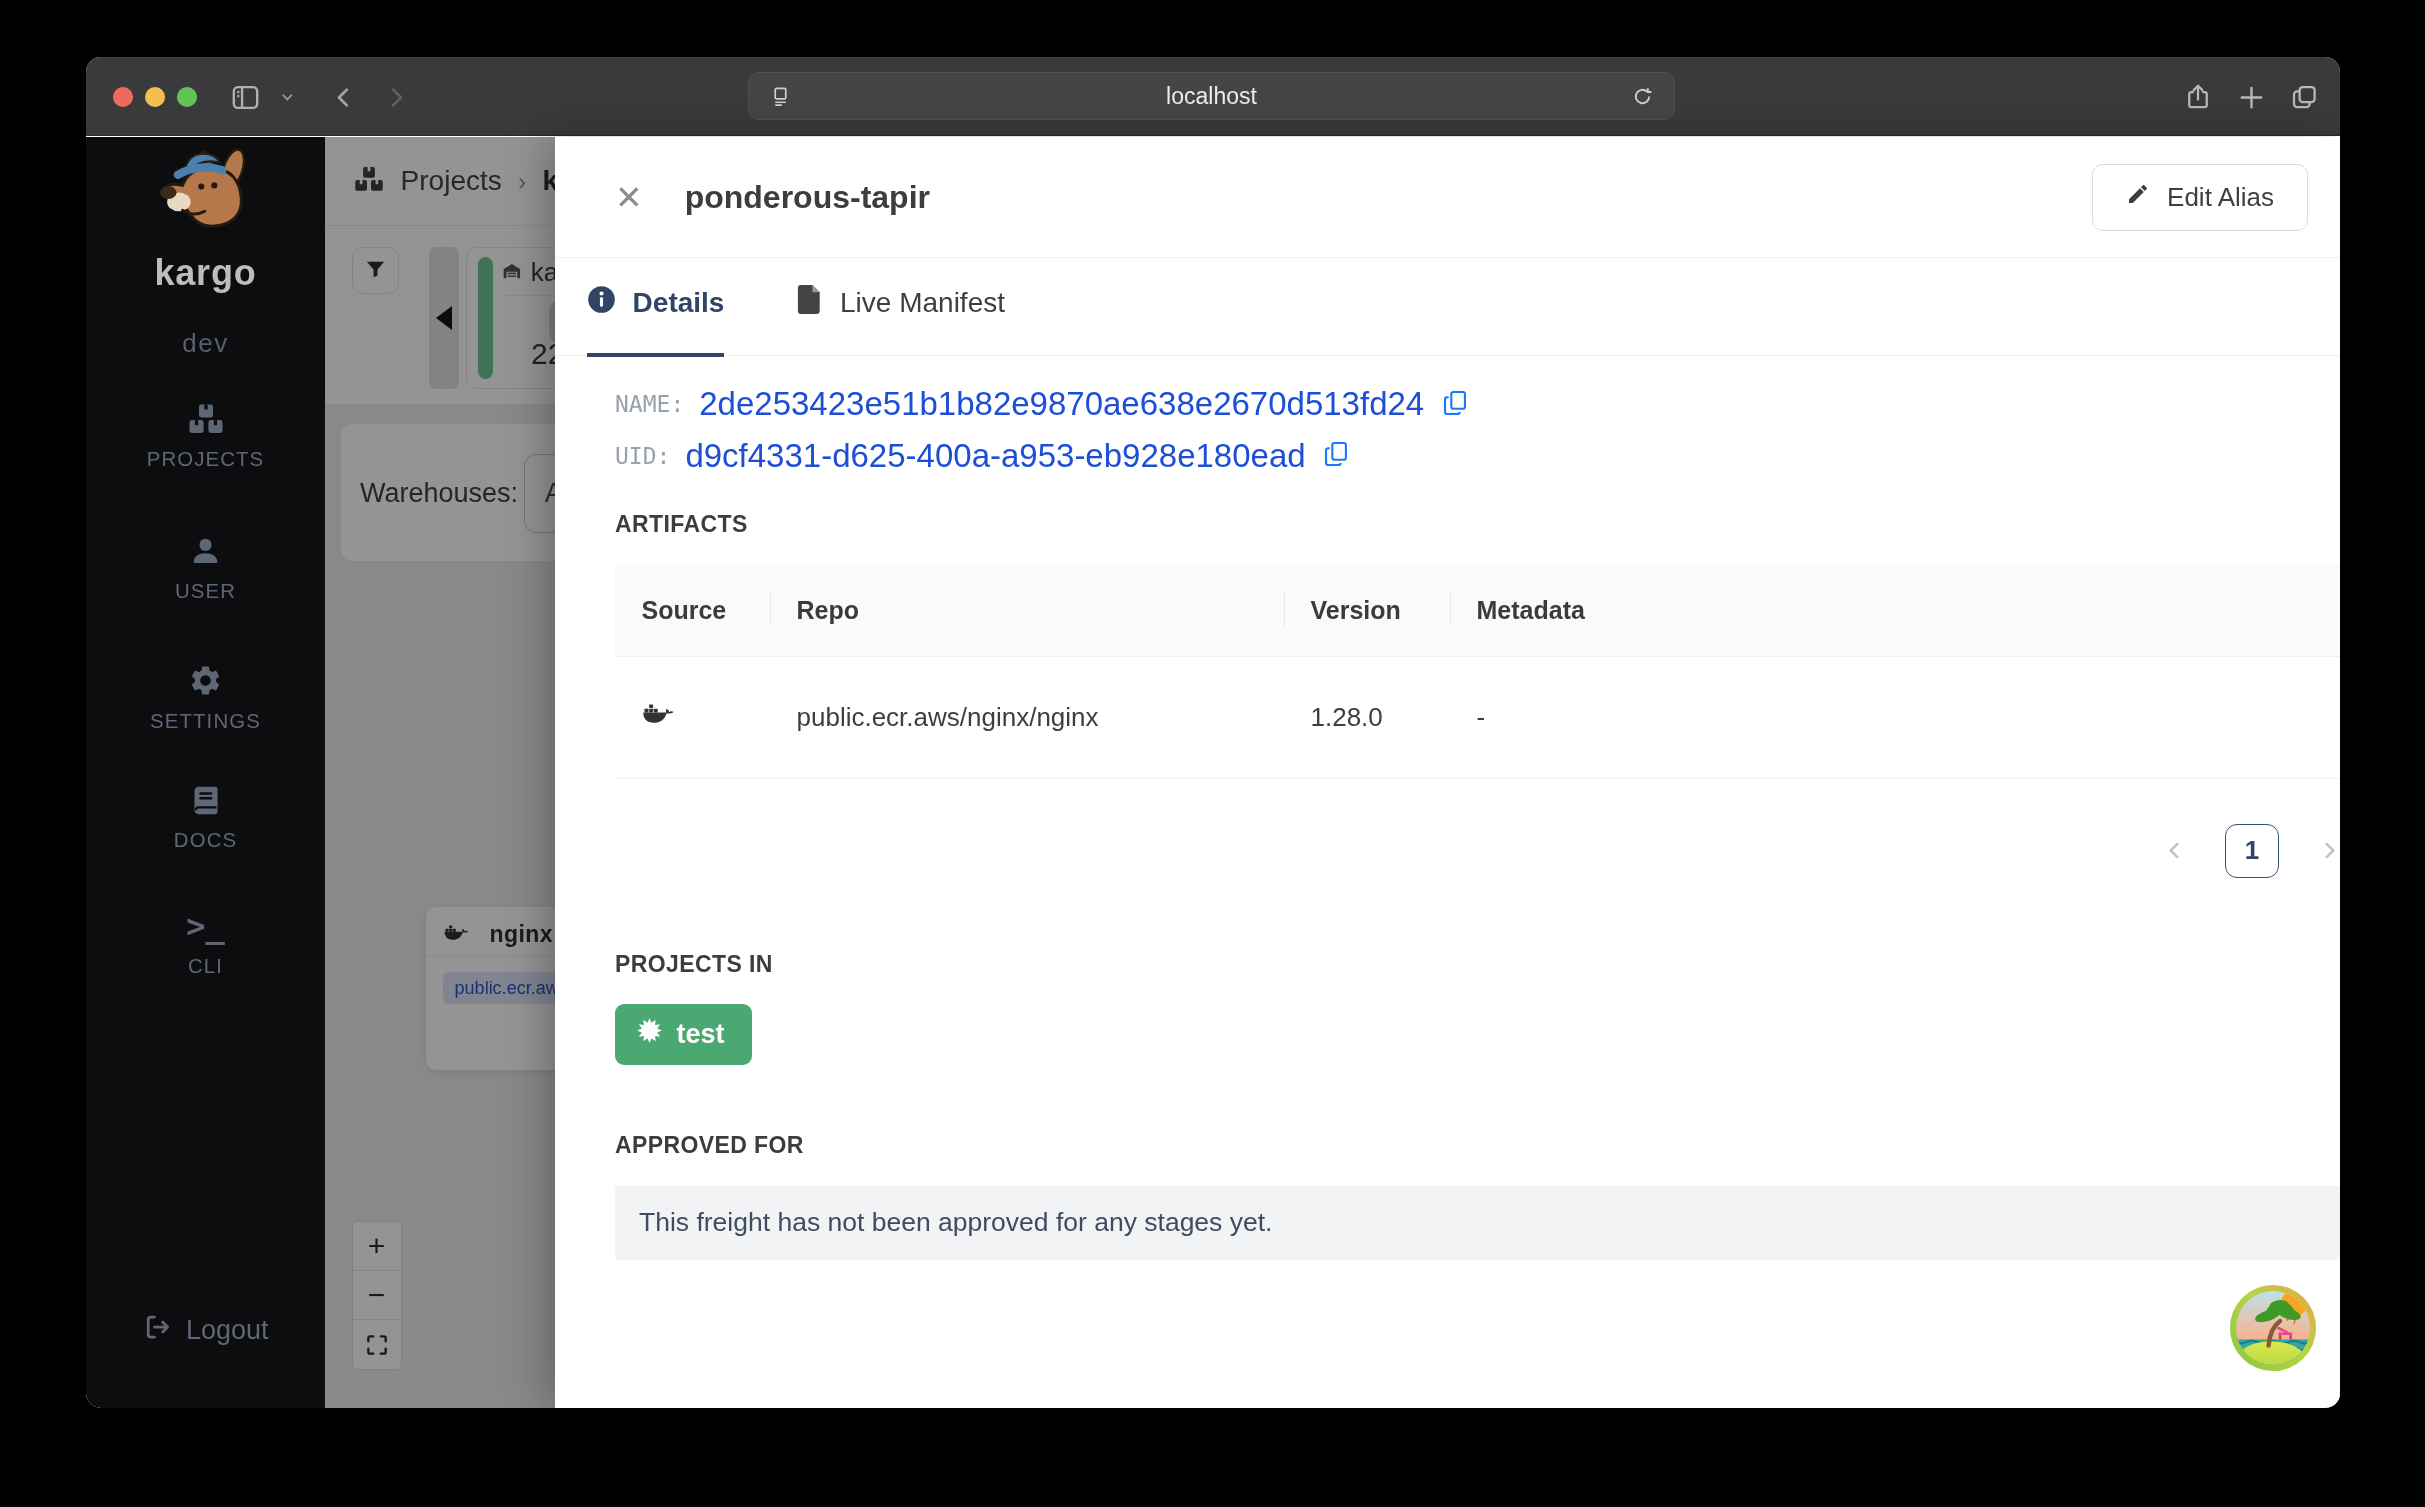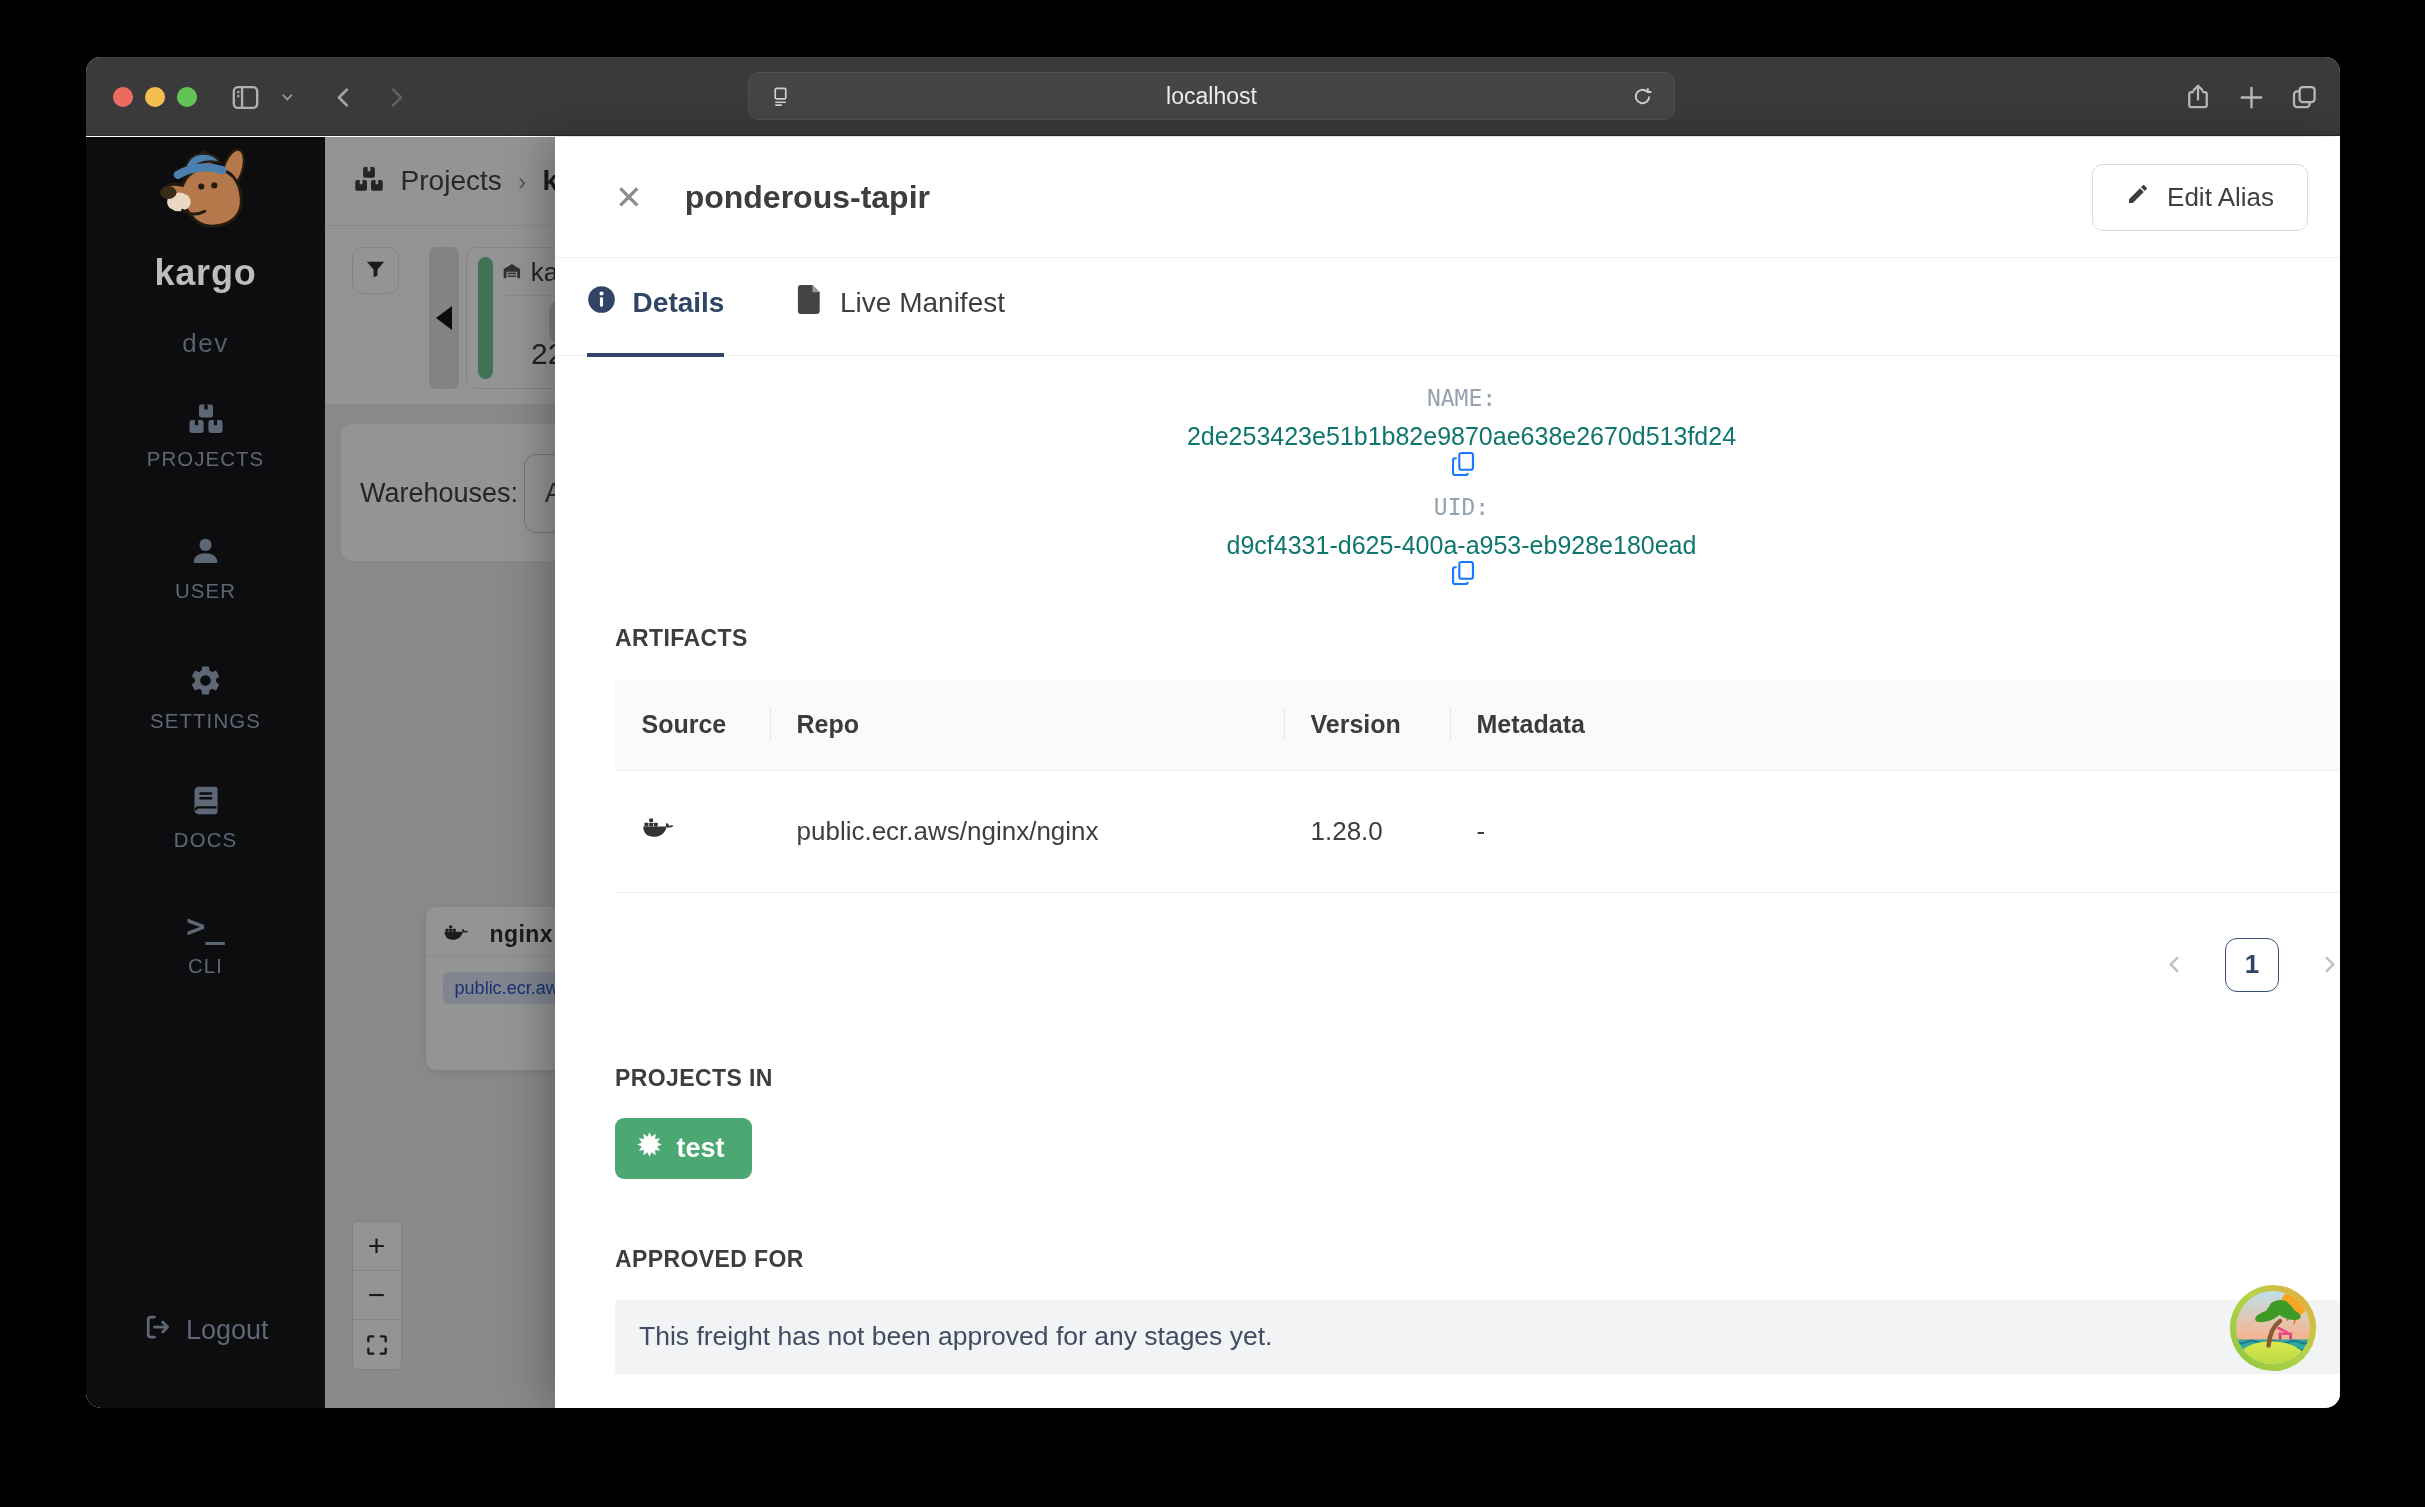--- a/index.html
+++ b/index.html
@@ -92,23 +92,23 @@
   .drawer-title { margin-left:42px; font-size:32px; font-weight:700; color:#3d3d3d; }
   .edit-alias-btn { margin-left:auto; height:67px; padding:0 33px; border:1.5px solid #d9d9d9; border-radius:10.6px;
                     background:#fff; display:flex; align-items:center; gap:16.6px; font-size:26px; color:#3f3f3f; cursor:pointer; }
 
   .tabs { position:relative; display:flex; gap:73px; padding:0 0 0 32px; border-bottom:1.5px solid #f0f0f0; height:98px; }
   .tab { display:flex; align-items:center; gap:16.6px; font-size:28px; color:#3f3f3f; cursor:pointer;
          padding-bottom:4.5px; border-bottom:4.5px solid transparent; margin-bottom:-1.5px; }
   .tab.active { color:#304566; font-weight:600; border-bottom-color:#304566; }
 
   .drawer-body { padding:29px 32px 0 60px; }
-  .field-row { display:flex; align-items:center; margin-bottom:13.6px;flex-direction:column; }
+  .field-row { display:flex; align-items:center; gap:15px; margin-bottom:13.6px; }
   .field-label { font-family:"DejaVu Sans Mono", monospace; font-size:23px; color:#97a2b0; }
-  .field-value { font-size:25px; color:#0f766e;margin-top:11px; }
+  .field-value { font-size:33px; color:#1d4ed8; }
   .copy-icon { margin-left:4.5px; cursor:pointer; }
 
   .section-heading { font-size:23px; font-weight:700; color:#3d3d3d; letter-spacing:0.4px; }
   .artifacts-heading { margin:36px 0 27px; }
 
   .art-table { width:1726px; border-bottom:0.8px solid #efefef; }
   .tr { display:grid; grid-template-columns:155px 514px 166px 1fr; }
   .tr.head { background:#fafafa; height:92px; border-bottom:0.8px solid #efefef; }
   .tr.head .td { font-weight:700; font-size:25px; color:#3b3b3b; }
   .td { display:flex; align-items:center; padding-left:26.5px; position:relative; font-size:26px; color:#3e3e3e; }

